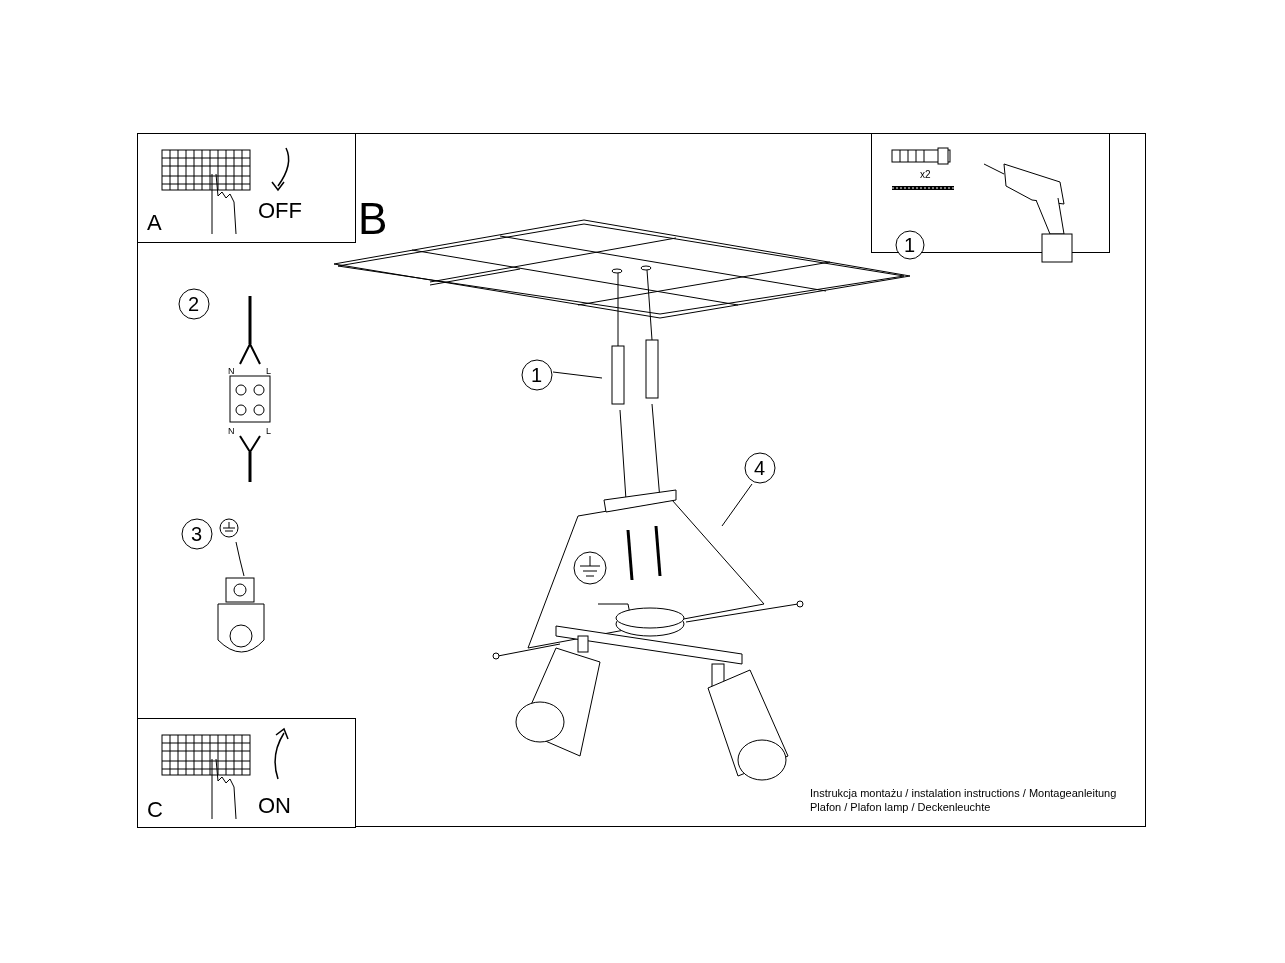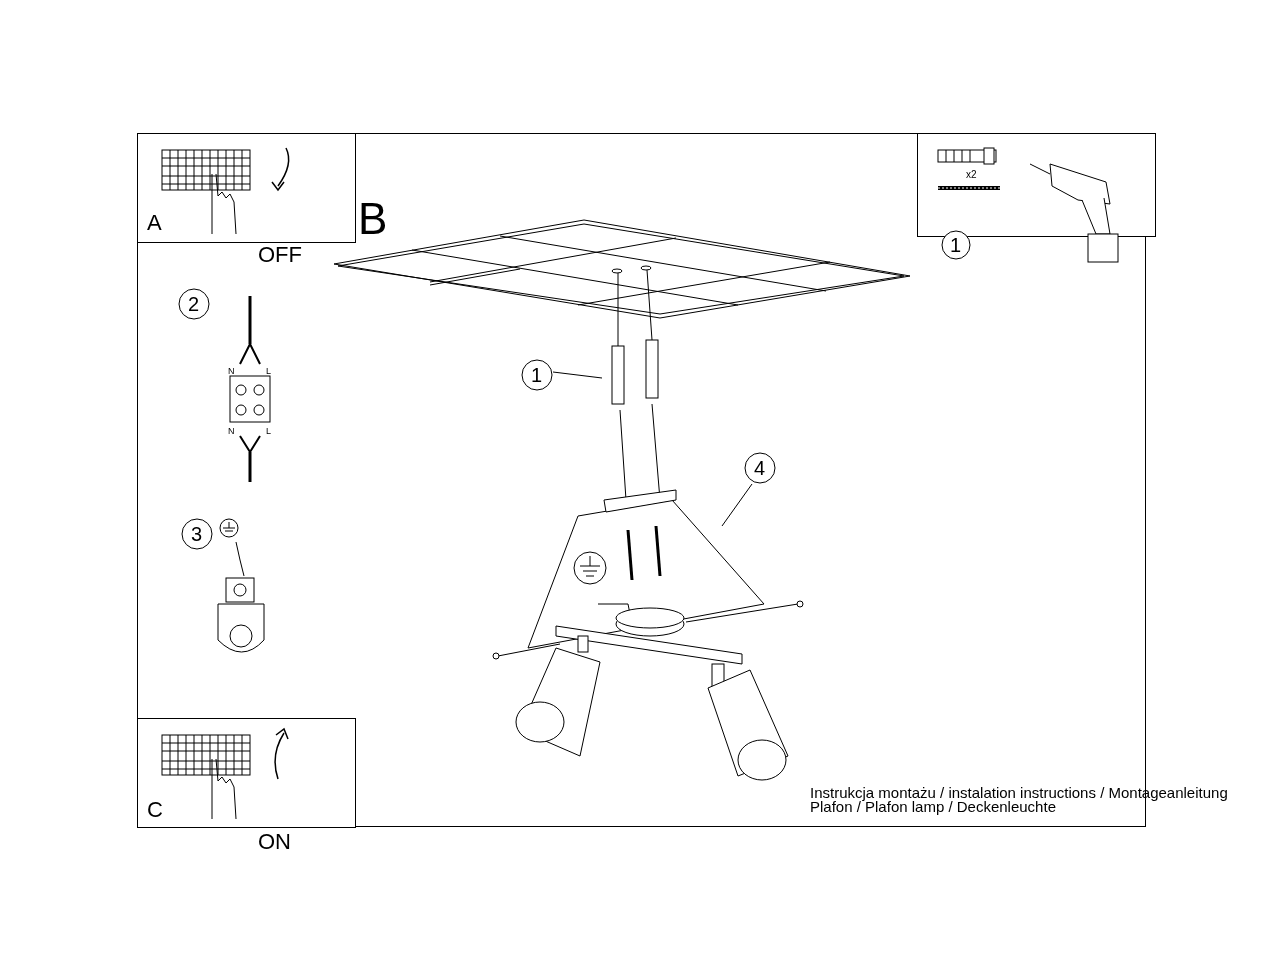--- a/index.html
+++ b/index.html
@@ -2,23 +2,23 @@
 <html><head>
 <meta charset="utf-8">
 <style>
   html, body { margin:0; padding:0; background:#ffffff; }
   body { width:1285px; height:963px; position:relative; overflow:hidden;
          font-family:"Liberation Sans", sans-serif; color:#000; }
   .frame { position:absolute; left:137px; top:133px; width:1009px; height:694px;
            border:1px solid #000; box-sizing:border-box; }
   .panel { position:absolute; border:1px solid #000; box-sizing:border-box; background:#fff; }
   .lbl { position:absolute; font-size:22px; }
-  .word { position:absolute; font-size:22px;margin-top:44px; }
+  .word { position:absolute; font-size:22px; }
   .bigB { position:absolute; font-size:44px; font-weight:normal; }
-  .caption { position:absolute; left:810px; top:786px; font-size:15px; line-height:14px; }
+  .caption { position:absolute; left:810px; top:786px; font-size:11px; line-height:14px; }
   svg { position:absolute; left:0; top:0; overflow:visible; }
   .num { font-family:"Liberation Sans", sans-serif; font-size:20px; }
 </style>
 </head>
 <body>
 
 <div class="frame"></div>
 
 <div class="panel" style="left:137px;top:133px;width:219px;height:110px;">
   <span class="lbl" style="left:9px;top:76px;">A</span>
@@ -42,21 +42,21 @@
         <line x1="104" y1="16" x2="104" y2="56"></line>
     </g>
     <path d="M74 40 L74 100 M78 40 L80 62 L84 58 L88 64 L92 60 L96 68 L98 100" fill="none" stroke="#000"></path>
     <path d="M148 14 Q156 30 140 52" fill="none" stroke="#000" stroke-width="1.5"></path>
     <path d="M134 48 L140 56 L146 48" fill="none" stroke="#000" stroke-width="1.5"></path>
   </svg>
 </div>
 
 <div class="panel" style="left:137px;top:718px;width:219px;height:110px;">
   <span class="lbl" style="left:9px;top:78px;">C</span>
-  <span class="word" style="left:120px;top:66px;">ON</span>
+  <span class="word" style="left:120px;top:74px;">ON</span>
   <svg width="219" height="110">
     <rect x="24" y="16" width="88" height="40" fill="#fff" stroke="#000"></rect>
     <g stroke="#000" stroke-width="1">
       <line x1="24" y1="24" x2="112" y2="24"></line>
         <line x1="24" y1="32" x2="112" y2="32"></line>
       <line x1="24" y1="42" x2="112" y2="42"></line>
         <line x1="24" y1="50" x2="112" y2="50"></line>
       <line x1="32" y1="16" x2="32" y2="56"></line>
         <line x1="40" y1="16" x2="40" y2="56"></line>
       <line x1="48" y1="16" x2="48" y2="56"></line>
@@ -67,21 +67,21 @@
         <line x1="88" y1="16" x2="88" y2="56"></line>
       <line x1="96" y1="16" x2="96" y2="56"></line>
         <line x1="104" y1="16" x2="104" y2="56"></line>
     </g>
     <path d="M74 40 L74 100 M78 40 L80 62 L84 58 L88 64 L92 60 L96 68 L98 100" fill="none" stroke="#000"></path>
     <path d="M140 60 Q132 36 146 14" fill="none" stroke="#000" stroke-width="1.5"></path>
     <path d="M138 16 L146 10 L150 20" fill="none" stroke="#000" stroke-width="1.5"></path>
   </svg>
 </div>
 
-<div class="panel" style="left:917px;top:133px;width:239px;height:104px;">
+<div class="panel" style="left:871px;top:133px;width:239px;height:120px;">
   <svg width="239" height="144">
     <g>
       <rect x="20" y="16" width="58" height="12" fill="#fff" stroke="#000"></rect>
       <line x1="28" y1="16" x2="28" y2="28" stroke="#000"></line>
         <line x1="36" y1="16" x2="36" y2="28" stroke="#000"></line>
       <line x1="44" y1="16" x2="44" y2="28" stroke="#000"></line>
         <line x1="52" y1="16" x2="52" y2="28" stroke="#000"></line>
       <rect x="66" y="14" width="10" height="16" fill="#fff" stroke="#000"></rect>
     </g>
     <text x="48" y="44" font-size="10" font-family="Liberation Sans, sans-serif">x2</text>

